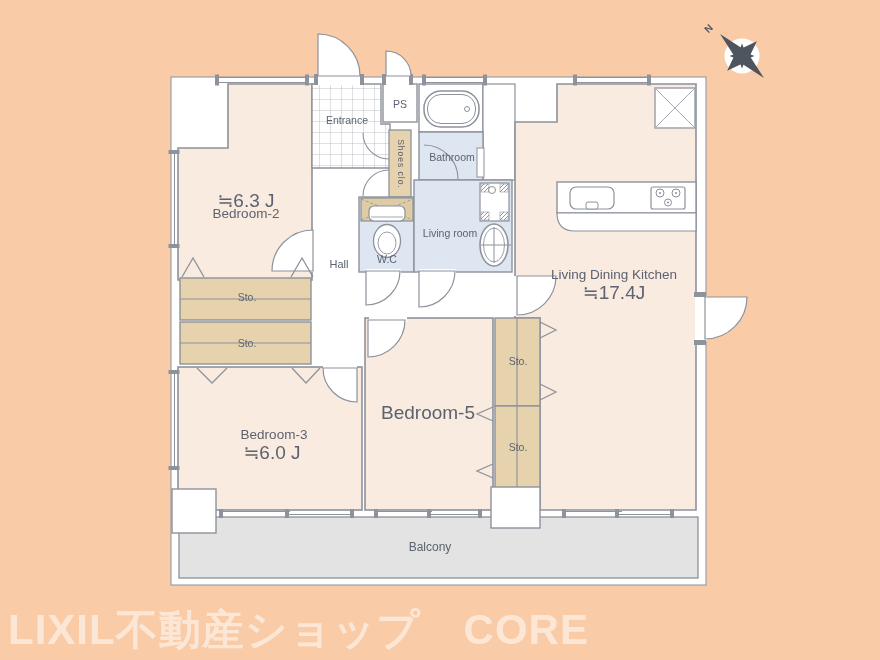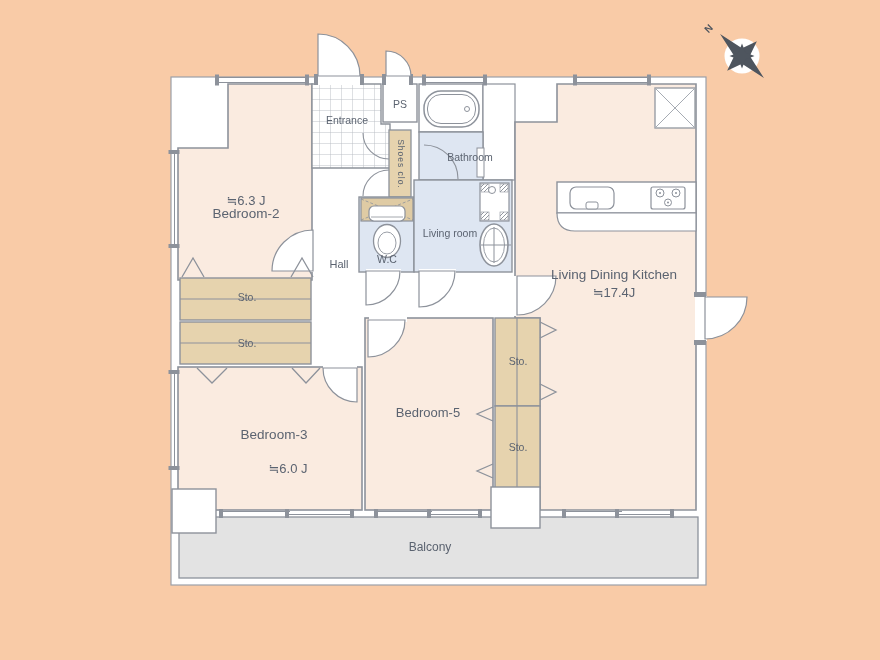--- a/index.html
+++ b/index.html
@@ -4,21 +4,21 @@
 <style>
   html,body{margin:0;padding:0;}
   body{width:880px;height:660px;overflow:hidden;font-family:"Liberation Sans",sans-serif;}
   .canvas{position:relative;width:880px;height:660px;background:#F9CBA7;}
   svg{position:absolute;left:0;top:0;}
   .lbl{position:absolute;transform:translate(-50%,-50%);color:#5B6370;white-space:nowrap;
        text-align:center;line-height:1.15;pointer-events:none;}
   .s10{font-size:10.5px;}
   .s11{font-size:11px;}
   .s12{font-size:12px;}
-  .s13{font-size:13px;}
+  .s13{font-size:19px;}
   .s13b{font-size:13.5px;}
   .wrap{white-space:normal;width:56px;}
   .vert{writing-mode:vertical-rl;text-orientation:mixed;font-size:8.5px;letter-spacing:1px;}
   .watermark{position:absolute;left:8px;top:602px;font-size:42px;font-weight:bold;
              color:rgba(255,255,255,0.55);letter-spacing:1px;white-space:pre;}
 </style>
 </head>
 <body>
 
 <div class="canvas">
@@ -212,30 +212,31 @@
       </g>
     </g>
     <text transform="translate(711,31) rotate(-45)" text-anchor="middle" font-size="10" font-weight="bold" fill="#4E555E">N</text>
   </g>
 </svg>
 
 <div class="lbl s13b" style="left:246px;top:182px;margin-top:32px;">Bedroom-2</div>
 <div class="lbl s13" style="left:246px;top:201px;">≒6.3 J</div>
 <div class="lbl s10" style="left:347px;top:120px;">Entrance</div>
 <div class="lbl s10" style="left:400px;top:104px;">PS</div>
-<div class="lbl s10" style="left:470px;top:157px;">Bathroom</div>
+<div class="lbl s10" style="left:452px;top:157px;">Bathroom</div>
 <div class="lbl vert" style="left:400px;top:164px;">Shoes clo.</div>
 <div class="lbl s10 wrap" style="left:450px;top:233px;">Living room</div>
 <div class="lbl s10" style="left:387px;top:259px;">W.C</div>
 <div class="lbl s11" style="left:339px;top:264px;">Hall</div>
 <div class="lbl s13b" style="left:614px;top:275px;">Living Dining Kitchen</div>
 <div class="lbl s13" style="left:614px;top:293px;">≒17.4J</div>
 <div class="lbl s13" style="left:428px;top:413px;">Bedroom-5</div>
 <div class="lbl s13b" style="left:274px;top:435px;">Bedroom-3</div>
-<div class="lbl s13" style="left:272px;top:469px;margin-left:16px;">≒6.0 J</div>
+<div class="lbl s13" style="left:272px;top:453px;">≒6.0 J</div>
 <div class="lbl s10" style="left:247px;top:297px;">Sto.</div>
 <div class="lbl s10" style="left:247px;top:343px;">Sto.</div>
 <div class="lbl s10" style="left:518px;top:361px;">Sto.</div>
 <div class="lbl s10" style="left:518px;top:447px;">Sto.</div>
 <div class="lbl s12" style="left:430px;top:548px;">Balcony</div>
 
+<div class="watermark">LIXIL不動産ショップ　CORE</div>
 
 </div>
 
 </body></html>

